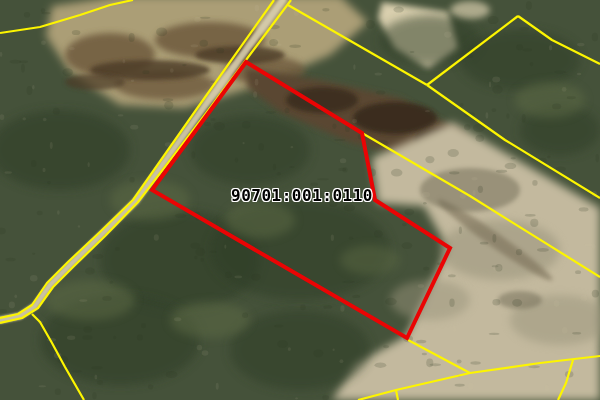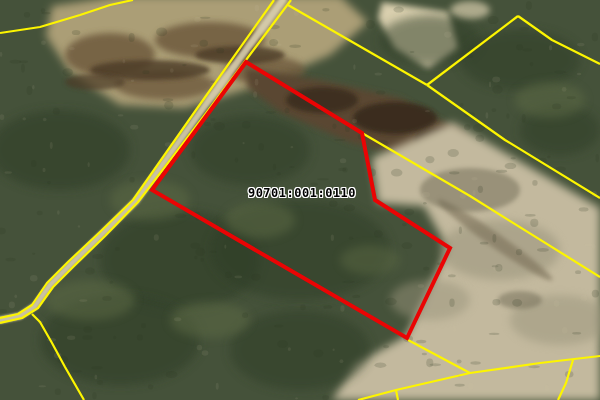--- a/index.html
+++ b/index.html
@@ -9,21 +9,21 @@
     overflow:hidden;
     font-family:"DejaVu Sans","Liberation Sans",sans-serif;
     cursor:default;
   }
   .map-viewport svg{position:absolute;left:0;top:0;display:block;}
   .parcel-label{
     position:absolute;
     transform:translate(-50%,0);
     font-family:"DejaVu Sans Mono","Liberation Mono",monospace;
     font-weight:bold;
-    font-size:12px;
+    font-size:16px;
     letter-spacing:0.5px;
     color:#000;
     white-space:nowrap;
     text-shadow:
       -1px -1px 0 #fff, 1px -1px 0 #fff,
       -1px  1px 0 #fff, 1px  1px 0 #fff,
        0   -1px 0 #fff, 0    1px 0 #fff,
       -1px  0   0 #fff, 1px  0   0 #fff;
     user-select:none;
   }

